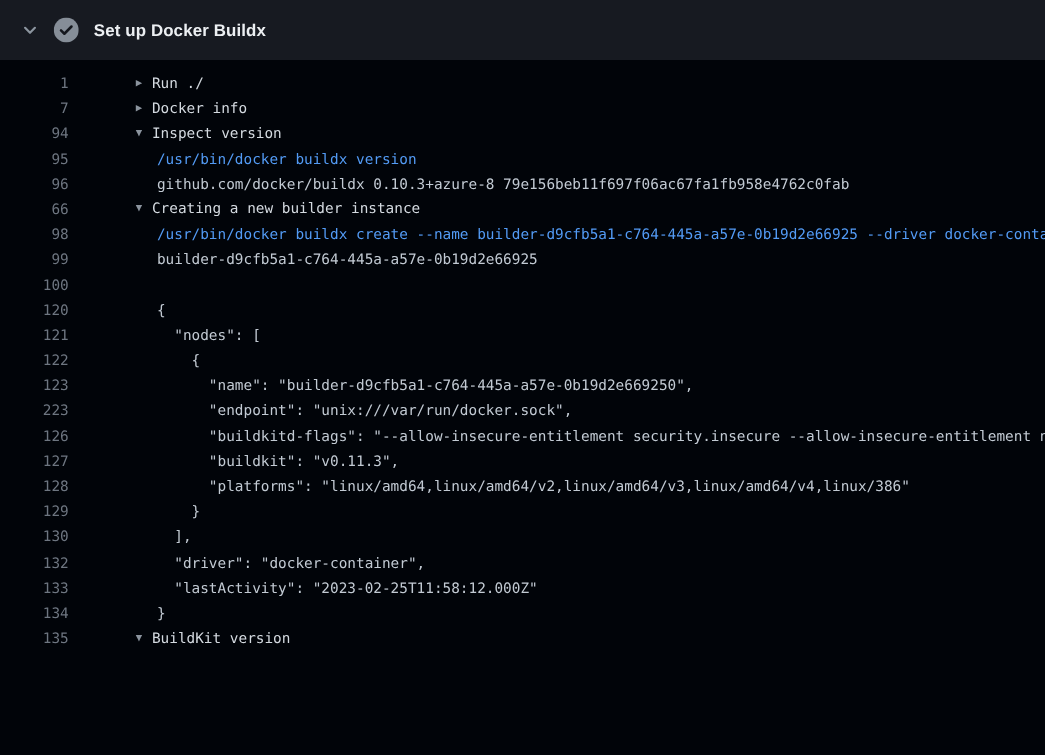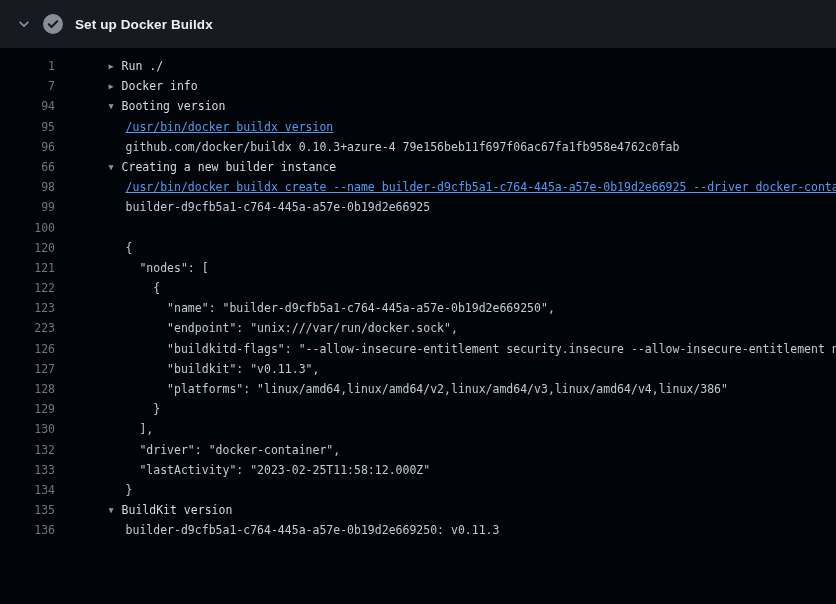--- a/index.html
+++ b/index.html
@@ -45,21 +45,21 @@
     color:#6e7681;
     cursor:pointer;
   }
   .body{
     margin-left:12px;
     white-space:pre;
     color:#c2cad3;
   }
   .row.group{cursor:pointer;}
   .row.group .text{color:#d4dae0;}
-  .row.command .text{color:#539bf5;text-decoration:underline;}
+  .row.command .text{color:#539bf5;}
   .row.output .body{padding-left:17px;}
   .row.command .body{padding-left:17px;}
   .marker{
     display:inline-block;
     width:13px;
     font-size:8.5px;
     color:#8b949e;
     vertical-align:1px;
   }
 </style>
@@ -90,33 +90,33 @@
   </div>
     <div class="row group">
     <span class="num">7</span>
     <span class="body">
       <span class="marker">▶</span><span class="text">Docker info</span>
     </span>
   </div>
     <div class="row group">
     <span class="num">94</span>
     <span class="body">
-      <span class="marker">▼</span><span class="text">Booting version</span>
+      <span class="marker">▼</span><span class="text">Inspect version</span>
     </span>
   </div>
     <div class="row command">
     <span class="num">95</span>
     <span class="body">
       <span class="text">/usr/bin/docker buildx version</span>
     </span>
   </div>
     <div class="row output">
     <span class="num">96</span>
     <span class="body">
-      <span class="text">github.com/docker/buildx 0.10.3+azure-4 79e156beb11f697f06ac67fa1fb958e4762c0fab</span>
+      <span class="text">github.com/docker/buildx 0.10.3+azure-8 79e156beb11f697f06ac67fa1fb958e4762c0fab</span>
     </span>
   </div>
     <div class="row group">
     <span class="num">66</span>
     <span class="body">
       <span class="marker">▼</span><span class="text">Creating a new builder instance</span>
     </span>
   </div>
     <div class="row command">
     <span class="num">98</span>
@@ -210,19 +210,13 @@
     <span class="body">
       <span class="text">}</span>
     </span>
   </div>
     <div class="row group">
     <span class="num">135</span>
     <span class="body">
       <span class="marker">▼</span><span class="text">BuildKit version</span>
     </span>
   </div>
-    <div class="row output">
-    <span class="num">136</span>
-    <span class="body">
-      <span class="text">builder-d9cfb5a1-c764-445a-a57e-0b19d2e669250: v0.11.3</span>
-    </span>
-  </div>
   </div>
 
 </body></html>

